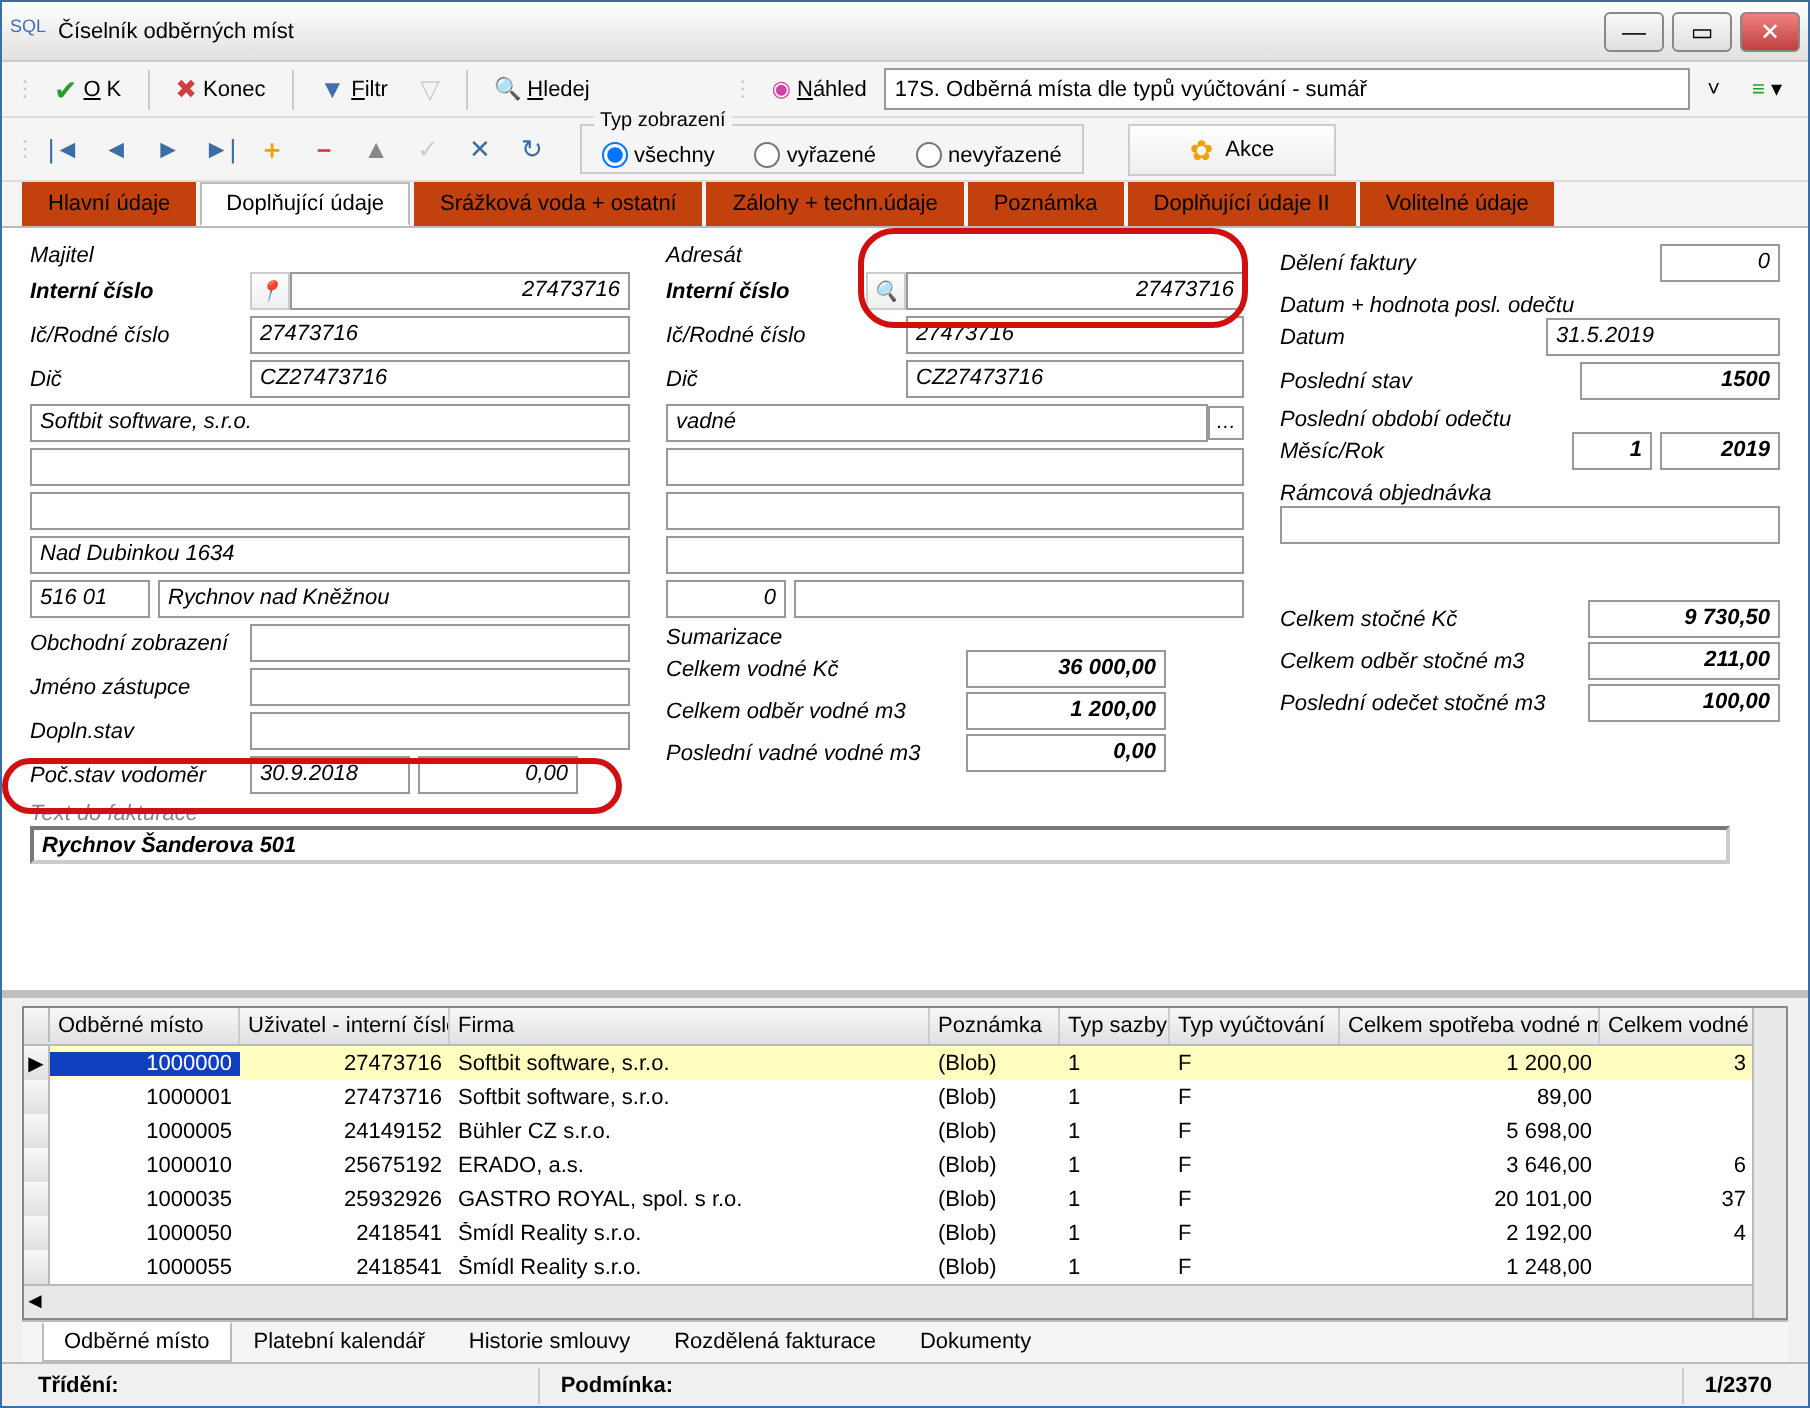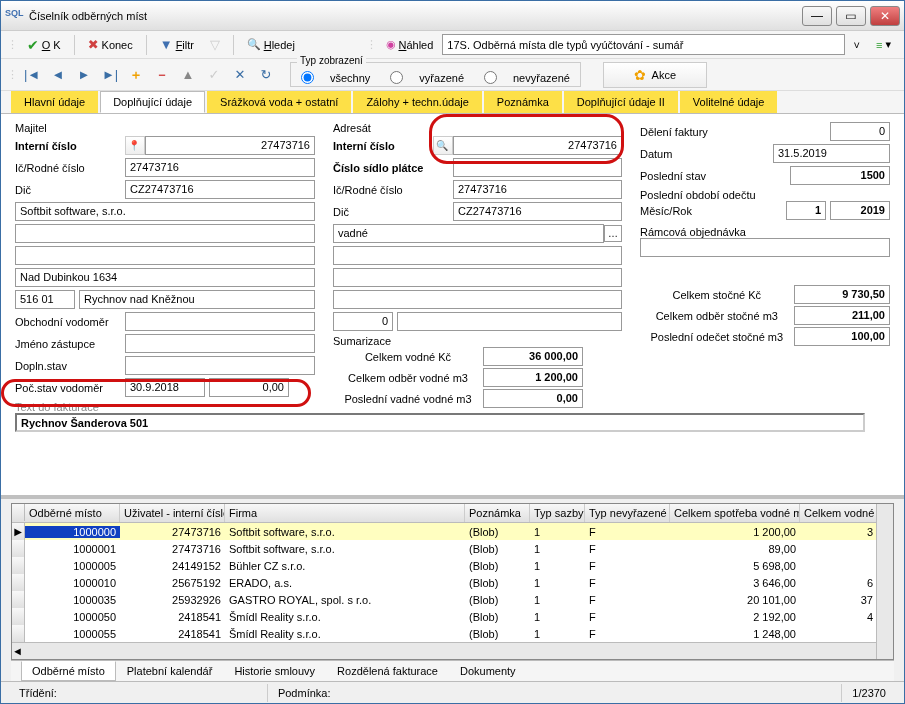--- a/index.html
+++ b/index.html
@@ -1,43 +1,43 @@
 <!DOCTYPE html>
 <html><head>
 <meta charset="utf-8">
 <style>
 * { box-sizing: border-box; margin: 0; padding: 0; font-family: Tahoma, Arial, sans-serif; font-size: 11px; }
 body { background: #fff; overflow: hidden; }
 .window { width: 905px; height: 704px; border: 1px solid #3a6ea5; background: #f0f0f0; display: flex; flex-direction: column; }
 .titlebar { height: 30px; background: linear-gradient(to bottom, #fff, #e0e0e0); display: flex; align-items: center; padding: 0 4px; border-bottom: 1px solid #ccc; }
-.titlebar-icon { width: 20px; height: 16px; font-size: 9px; color: #4070b0; font-weight: bold; }
+.titlebar-icon { width: 20px; height: 16px; font-size: 9px; color: #4070b0; font-weight: normal; }
 .titlebar-text { flex: 1; padding-left: 4px; }
 .titlebar-buttons { display: flex; gap: 4px; }
 .titlebar-btn { width: 30px; height: 20px; border: 1px solid #888; border-radius: 3px; display: flex; align-items: center; justify-content: center; font-size: 12px; background: linear-gradient(#f8f8f8,#e0e0e0); }
 .titlebar-btn.close { background: linear-gradient(#f08080,#c04040); color: #fff; }
 .toolbar1 { height: 28px; background: #f5f5f5; display: flex; align-items: center; padding: 2px 6px; border-bottom: 1px solid #ddd; gap: 2px; }
 .toolbar1 .tbtn { height: 22px; padding: 0 6px; display: flex; align-items: center; gap: 3px; border: 1px solid transparent; background: transparent; }
 .toolbar1 .sep { width: 1px; height: 20px; background: #ccc; margin: 0 4px; }
 .toolbar1 .combo { flex: 1; height: 21px; border: 1px solid #999; background: #fff; padding: 0 4px; display: flex; align-items: center; }
 .toolbar2 { height: 32px; background: #f5f5f5; display: flex; align-items: center; padding: 2px 6px; border-bottom: 1px solid #ddd; gap: 2px; }
 .navbtn { width: 24px; height: 24px; display: flex; align-items: center; justify-content: center; font-size: 13px; color: #3a6ea5; border: 1px solid transparent; }
 .navbtn.plus { color: #f0a000; font-weight: bold; }
 .navbtn.minus { color: #d04040; font-weight: bold; }
 .navbtn.up { color: #888; }
 .navbtn.disabled { color: #ccc; }
 .typbox { margin-left: 10px; border: 1px solid #ccc; padding: 2px 10px; display: flex; flex-direction: column; position: relative; }
 .typbox-label { position: absolute; top: -8px; left: 6px; background: #f5f5f5; padding: 0 3px; font-size: 10px; }
 .radios { display: flex; gap: 20px; margin-top: 6px; }
-.radios label { display: flex; align-items: center; gap: 16px; }
+.radios label { display: flex; align-items: center; gap: 3px; }
 .akce-btn { margin-left: 20px; padding: 4px 30px; border: 1px solid #ccc; background: linear-gradient(#fff,#eee); display: flex; align-items: center; gap: 6px; }
 .gear { color: #f0a000; font-size: 14px; }
 .tabs { display: flex; border-bottom: 1px solid #bbb; background: #f5f5f5; padding-left: 10px; }
-.tab { padding: 4px 12px; border: 1px solid transparent; border-bottom: none; margin-right: 2px; background: #fde047; }
+.tab { padding: 4px 12px; border: 1px solid transparent; border-bottom: none; margin-right: 2px; background: #c2410c; }
 .tab.active { background: #fff; border: 1px solid #bbb; border-bottom: 1px solid #fff; }
-.content { flex: 1; background: #fff; padding: 8px 14px 16px 14px; position: relative; overflow: hidden; }
+.content { flex: 1; background: #fff; padding: 8px 14px 16px 14px; position: relative; overflow: hidden; font-style: italic; }
 .row { display: flex; gap: 18px; }
 .col { flex: 1; }
 .field-row { display: flex; align-items: center; margin-bottom: 3px; }
 .label { width: 110px; }
 .bold { font-weight: bold; }
 .input { height: 19px; border: 1px solid #999; background: #fff; padding: 2px 4px; }
 .input.right { text-align: right; }
 .input.sunken2 { border: 2px inset #ccc; }
 .icobtn { width: 20px; height: 19px; border: 1px solid #ccc; display: flex; align-items: center; justify-content: center; font-size: 10px; background: linear-gradient(#fff,#eee); }
 .oval { position: absolute; border: 3px solid #d01010; border-radius: 18px; pointer-events: none; }
@@ -50,25 +50,25 @@
 .grow.sel { background: #fffec0; }
 .grow .gc { padding: 0 4px; font-size: 11px; white-space: nowrap; overflow: hidden; }
 .grow .gc.right { text-align: right; }
 .rowmark { width: 13px; height: 17px; background: linear-gradient(#f8f8f8,#e0e0e0); border-right: 1px solid #bbb; display: flex; align-items: center; justify-content: center; font-size: 10px; }
 .grow.sel .gc.first { background: #1040c0; color: #fff; }
 .hscroll { height: 17px; background: #e8e8e8; border-top: 1px solid #bbb; display:flex; align-items:center; }
 .bottabs { display: flex; background: #f5f5f5; border-top: 1px solid #bbb; padding-left: 10px; }
 .btab { padding: 3px 10px; border: 1px solid transparent; }
 .btab.active { background: #fff; border: 1px solid #bbb; border-top: 1px solid #fff; }
 .statusbar { height: 22px; border-top: 1px solid #bbb; background: #f0f0f0; display: flex; align-items: center; padding: 0 8px; }
-.statusbar .cell { padding: 0 10px; border-left: 1px solid #ccc; height: 18px; display: flex; align-items: center; }
+.statusbar .cell { padding: 0 10px; border-left: 1px solid #ccc; height: 18px; display: flex; align-items: center; font-weight: bold; }
 .dots { width: 18px; height: 17px; border: 1px solid #999; display:flex; align-items:center; justify-content:center; font-size:10px; }
 .vscroll-stub { position: absolute; right: 0; top: 0; bottom: 0; width: 17px; background: #e8e8e8; border-left: 1px solid #bbb; }
 .sum-row { display: flex; align-items: center; margin-bottom: 2px; }
-.sum-row .label { width: 150px; text-align: center; }
+.sum-row .label { width: 150px; }
 .sum-row .input { width: 100px; text-align: right; font-weight: bold; }
 .sum-right .label { width: 160px; }
 </style>
 </head>
 <body>
 
 <div class="window">
 
   <div class="titlebar">
     <span class="titlebar-icon">SQL</span>
@@ -179,21 +179,21 @@
         </div>
         <div class="input" style="width:100%;margin-bottom:3px">Softbit software, s.r.o.</div>
         <div class="input" style="width:100%;margin-bottom:3px"></div>
         <div class="input" style="width:100%;margin-bottom:3px"></div>
         <div class="input" style="width:100%;margin-bottom:3px">Nad Dubinkou 1634</div>
         <div class="field-row">
           <div class="input" style="width:60px;margin-right:4px">516 01</div>
           <div class="input" style="flex:1">Rychnov nad Kněžnou</div>
         </div>
         <div class="field-row">
-            <span class="label">Obchodní vodoměr</span>
+            <span class="label">Obchodní zobrazení</span>
             <div class="input" style="flex:1"></div>
           </div>
         <div class="field-row">
             <span class="label">Jméno zástupce</span>
             <div class="input" style="flex:1"></div>
           </div>
         <div class="field-row">
             <span class="label">Dopln.stav</span>
             <div class="input" style="flex:1"></div>
           </div>
@@ -205,24 +205,20 @@
         <div style="margin-top:4px;color:#888">Text do fakturace</div>
         <div class="input sunken2 bold" style="width:850px">Rychnov Šanderova 501</div>
       </div>
 
       <div class="col" style="max-width:300px">
         <div style="margin-bottom:2px">Adresát</div>
         <div class="field-row">
           <span class="label bold" style="width:100px">Interní číslo</span>
           <span class="icobtn">🔍</span>
           <div class="input right" style="flex:1">27473716</div>
-        </div>
-        <div class="field-row">
-          <span class="label bold" style="width:120px">Číslo sídlo plátce</span>
-          <div class="input" style="flex:1"></div>
         </div>
         <div class="field-row">
           <span class="label" style="width:120px">Ič/Rodné číslo</span>
           <div class="input" style="flex:1">27473716</div>
         </div>
         <div class="field-row">
           <span class="label" style="width:120px">Dič</span>
           <div class="input" style="flex:1">CZ27473716</div>
         </div>
         <div class="field-row">
@@ -249,20 +245,21 @@
             <span class="label">Poslední vadné vodné m3</span>
             <div class="input">0,00</div>
           </div>
       </div>
 
       <div class="col" style="max-width:250px">
         <div class="field-row">
             <span class="label">Dělení faktury</span>
             <div class="input right" style="width:60px;margin-left:auto">0</div>
           </div>
+        <div style="margin-top:6px">Datum + hodnota posl. odečtu</div>
         <div class="field-row">
             <span class="label">Datum</span>
             <div class="input" style="width:117px;margin-left:auto">31.5.2019</div>
           </div>
         <div class="field-row">
             <span class="label">Poslední stav</span>
             <div class="input right bold" style="width:100px;margin-left:auto">1500</div>
           </div>
         <div style="margin-top:4px">Poslední období odečtu</div>
         <div class="field-row">
@@ -294,21 +291,21 @@
 
   <div class="grid-section" style="padding:4px 10px 0 10px; position:relative;">
     <div class="grid" style="position:relative;">
       <div class="grid-header">
         <div class="rowmark"></div>
         <div class="gh" style="width:95px">Odběrné místo</div>
         <div class="gh" style="width:105px">Uživatel - interní číslo</div>
         <div class="gh" style="width:240px">Firma</div>
         <div class="gh" style="width:65px">Poznámka</div>
         <div class="gh" style="width:55px">Typ sazby</div>
-        <div class="gh" style="width:85px">Typ nevyřazené</div>
+        <div class="gh" style="width:85px">Typ vyúčtování</div>
         <div class="gh" style="width:130px">Celkem spotřeba vodné m3</div>
         <div class="gh" style="flex:1">Celkem vodné</div>
       </div>
       <div class="grid-body" id="grid-body">
           <div class="grow sel">
             <div class="rowmark">▶</div>
             <div class="gc right first" style="width:95px">1000000</div>
             <div class="gc right" style="width:105px">27473716</div>
             <div class="gc" style="width:240px">Softbit software, s.r.o.</div>
             <div class="gc" style="width:65px">(Blob)</div>

